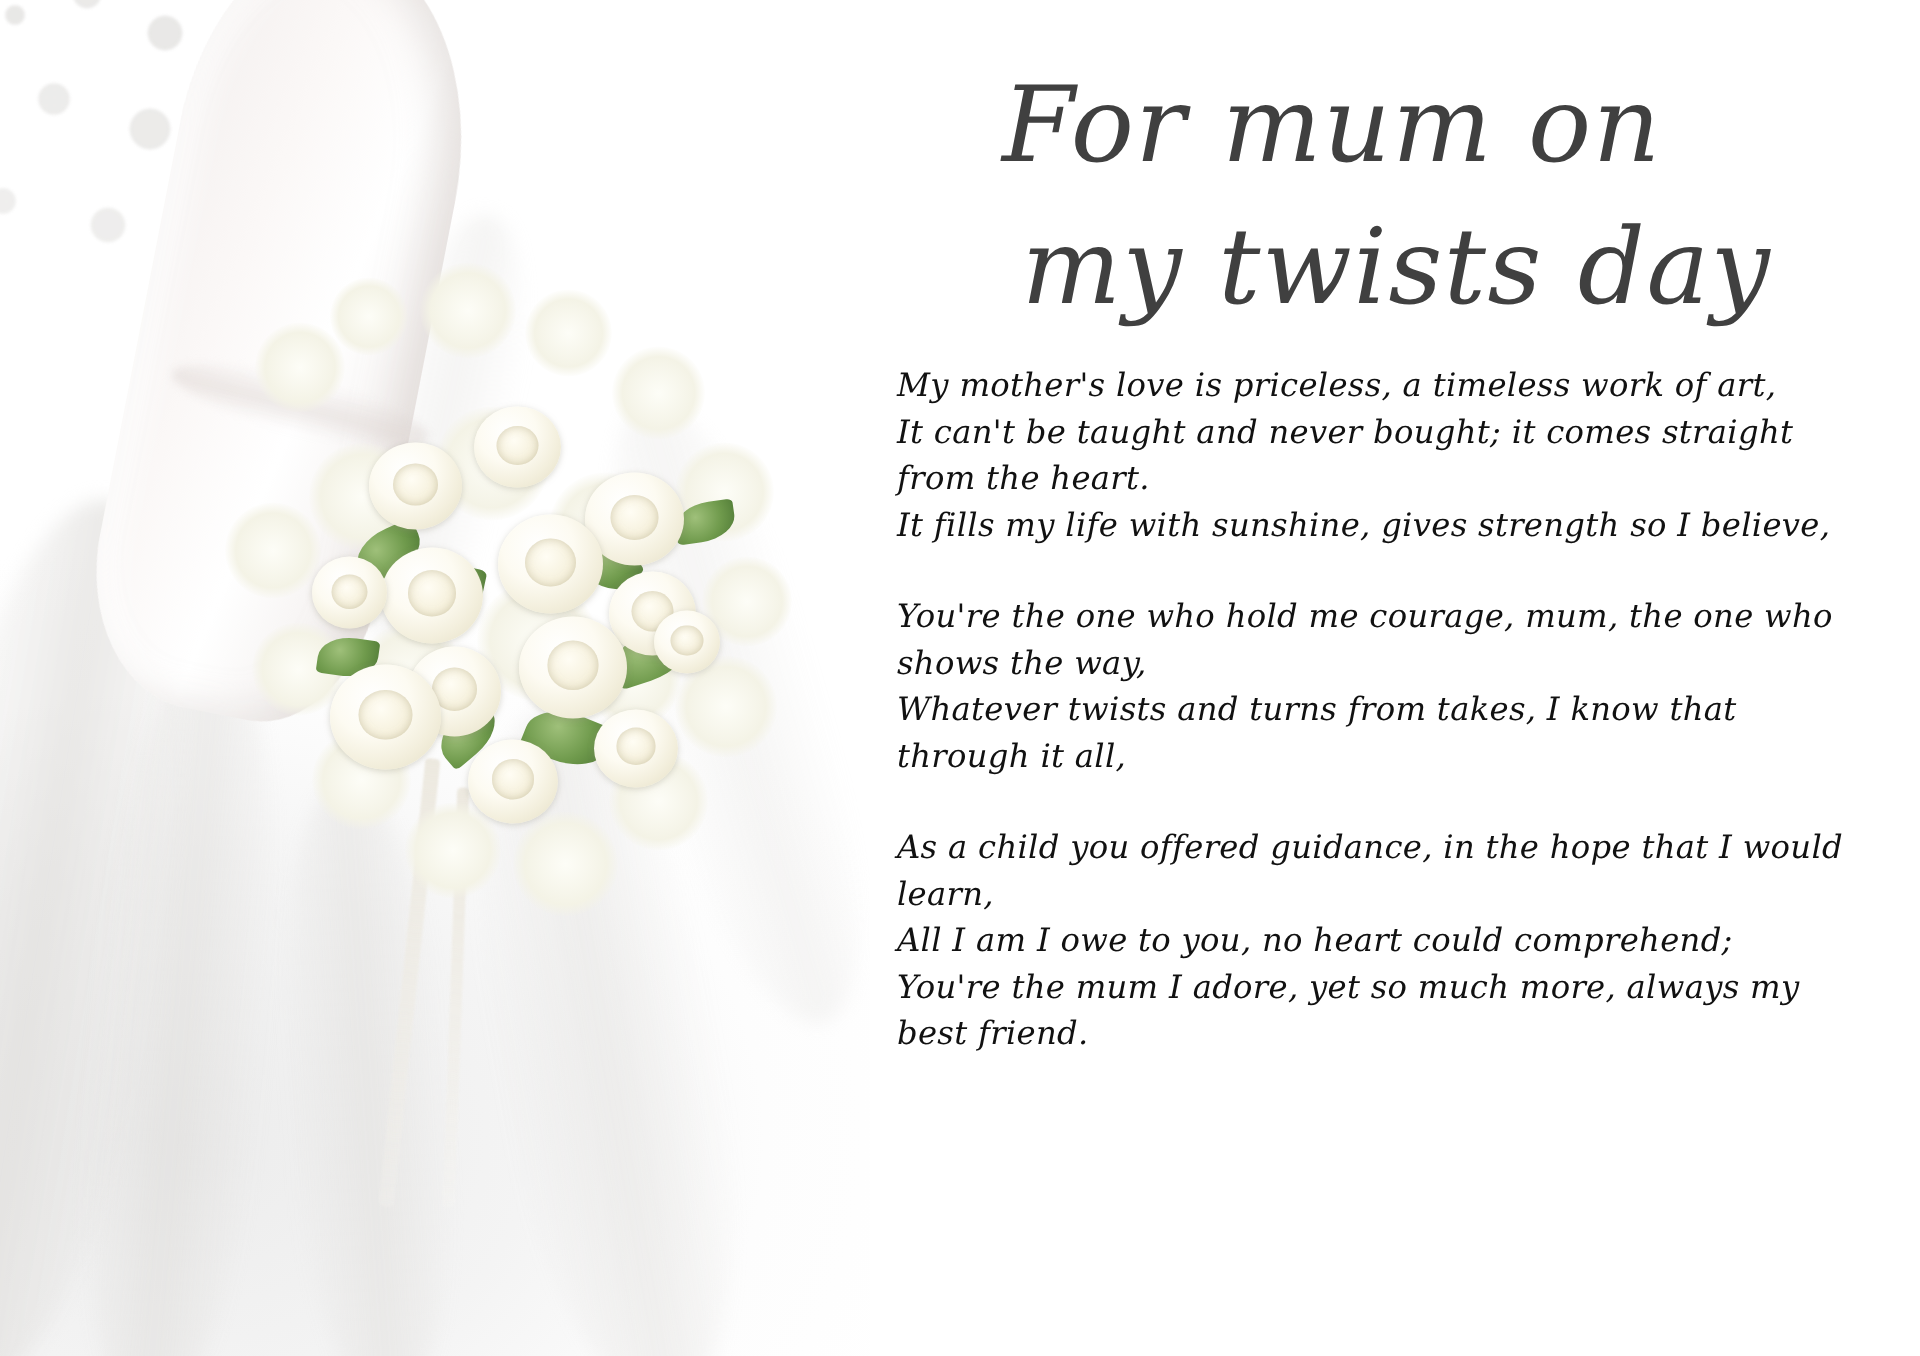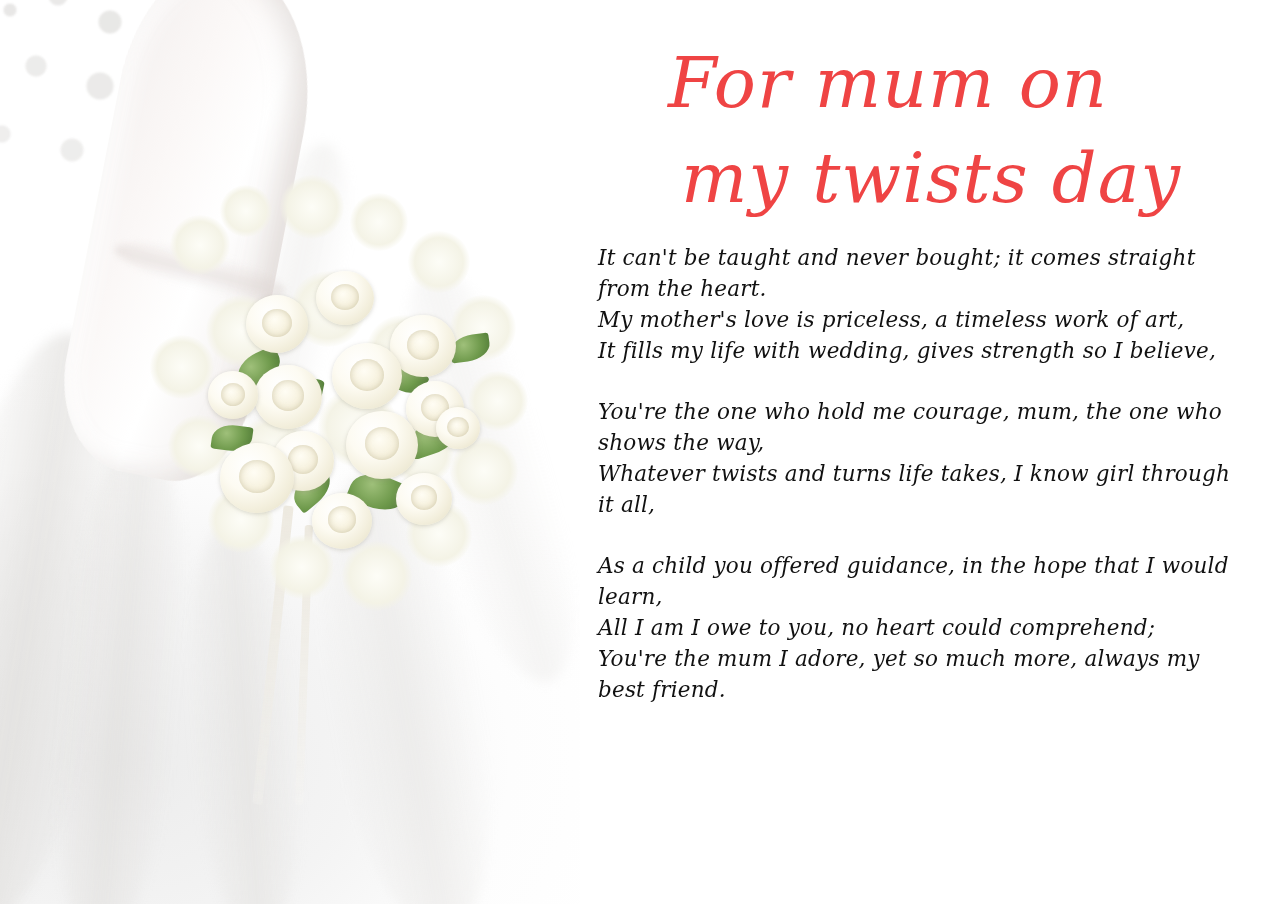--- a/index.html
+++ b/index.html
@@ -128,21 +128,21 @@
   
   .content {
     position: absolute;
     left: 580px; top: 0;
     width: 700px; height: 904px;
   }
   .title {
     position: absolute;
     left: 8px; top: 36px;
     width: 660px;
-    color: #ef4444;
+    color: #404040;
     font-family: "DejaVu Serif", serif;
     font-style: italic;
     font-weight: 400;
     font-size: 70px;
     line-height: 1.35;
     letter-spacing: 1px;
     text-align: center;
   }
   .title .line1 { display: block; padding-right: 60px; }
   .title .line2 { display: block; padding-left: 26px; }
@@ -230,27 +230,27 @@
   </div>
 
   <div class="content">
     <div class="title">
       <span class="line1">For mum on</span>
       <span class="line2">my twists day</span>
     </div>
 
     <div class="poem">
       <p class="stanza">
+        <span class="verse">My mother's love is priceless, a timeless work of art,</span>
         <span class="verse">It can't be taught and never bought; it comes straight from the heart.</span>
-        <span class="verse">My mother's love is priceless, a timeless work of art,</span>
-        <span class="verse">It fills my life with wedding, gives strength so I believe,</span>
+        <span class="verse">It fills my life with sunshine, gives strength so I believe,</span>
       </p>
       <p class="stanza">
         <span class="verse">You're the one who hold me courage, mum, the one who shows the way,</span>
-        <span class="verse">Whatever twists and turns life takes, I know girl through it all,</span>
+        <span class="verse">Whatever twists and turns from takes, I know that through it all,</span>
       </p>
       <p class="stanza">
         <span class="verse">As a child you offered guidance, in the hope that I would learn,</span>
         <span class="verse">All I am I owe to you, no heart could comprehend;</span>
         <span class="verse">You're the mum I adore, yet so much more, always my best friend.</span>
       </p>
     </div>
   </div>
 
 </div>

